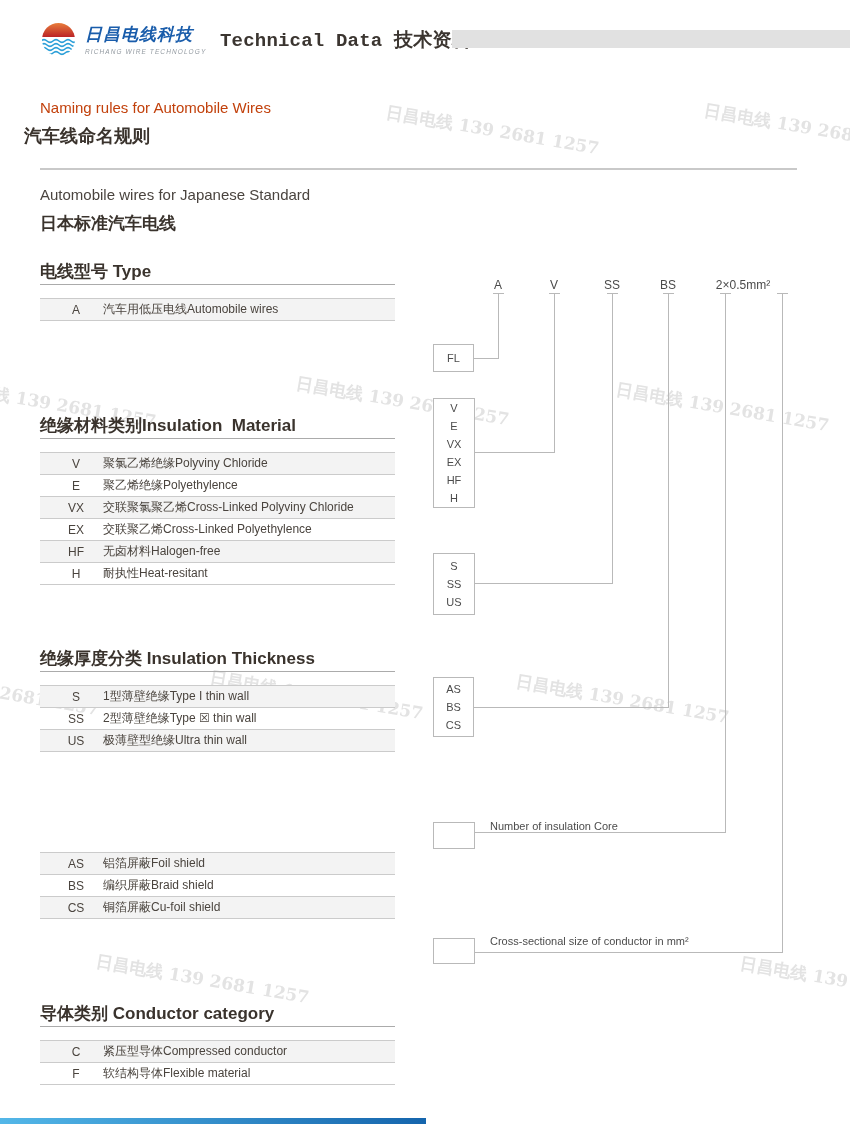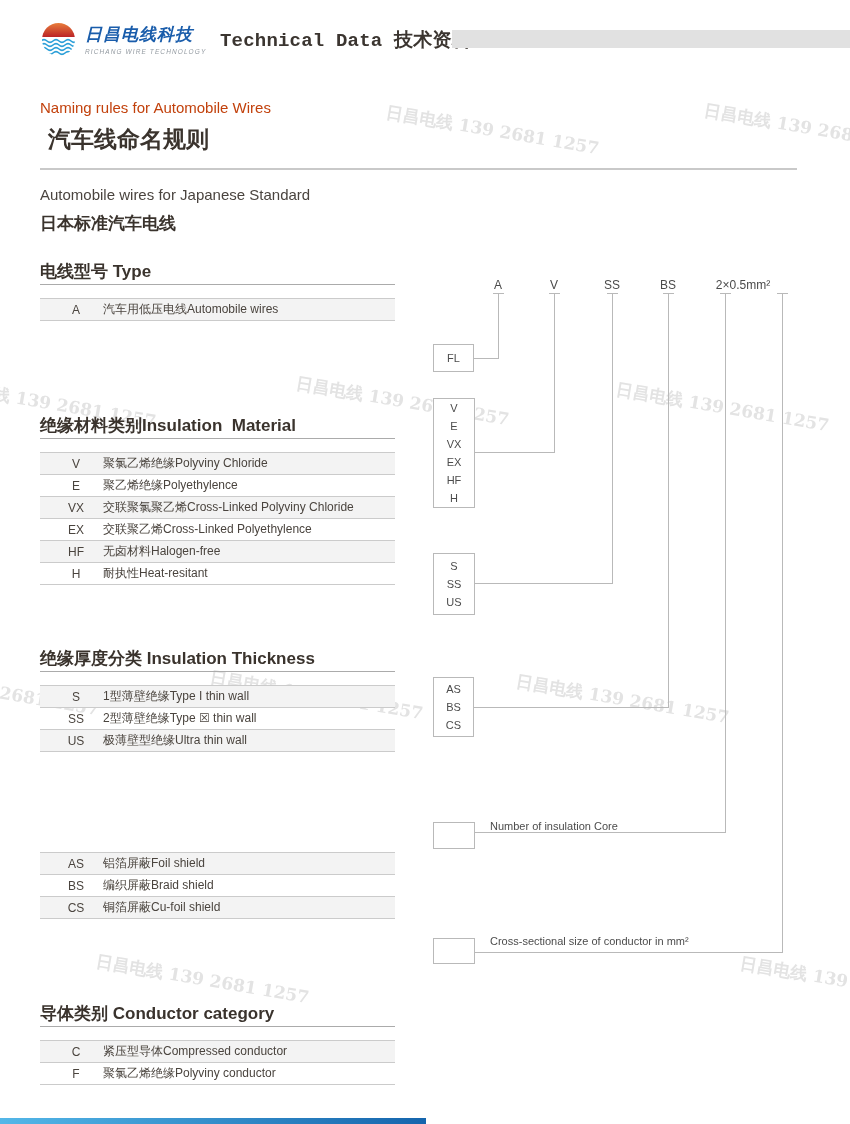--- a/index.html
+++ b/index.html
@@ -19,21 +19,21 @@
   }
   
   .logo-circle { position:absolute; left:40px; top:21px; width:37px; height:37px; }
   .brand { position:absolute; left:85px; top:25px;font-style:italic; }
   .brand-cn { font-size:17px; font-weight:bold; color:#1a5dab; letter-spacing:1px; line-height:20px; }
   .brand-en { font-size:6.5px; color:#939aa1; letter-spacing:1.1px; margin-top:3px; }
   .doc-title { position:absolute; left:220px; top:27px; font-size:19px; font-weight:600; color:#3b3530; letter-spacing:0.2px;font-family:Liberation Mono, monospace; }
   .header-bar { position:absolute; left:452px; top:30px; width:398px; height:18px; background:#e1e1e1; }
   
   .title-en  { position:absolute; left:40px; top:99px;  font-size:15px; color:#c2410c; z-index:1; }
-  .title-cn  { position:absolute; left:48px; top:124px; font-size:23px; font-weight:bold; color:#3a332d; z-index:1; }
+  .title-cn  { position:absolute; left:24px; top:124px; font-size:18px; font-weight:bold; color:#3a332d; z-index:1; }
   .main-rule { position:absolute; left:40px; top:168px; width:757px; height:2px; background:#c9c9c9; }
   .sub-en    { position:absolute; left:40px; top:186px; font-size:15px; color:#4a443f; z-index:1; }
   .sub-cn    { position:absolute; left:40px; top:212px; font-size:17px; font-weight:bold; color:#3a332d; z-index:1; }
   
   .section { position:absolute; left:40px; width:355px; z-index:1; }
   .section-title {
     font-size:17px; font-weight:bold; color:#3a332d;
     line-height:20px; padding-bottom:2px; border-bottom:1px solid #ababab;
     white-space:pre;
   }
@@ -183,21 +183,21 @@
   </div>
   <div class="section" style="top:1004px">
     <div class="section-title">导体类别 Conductor category</div>
     <div class="t-table">
         <div class="t-row">
           <span class="t-code">C</span>
           <span class="t-desc">紧压型导体Compressed conductor</span>
         </div>
         <div class="t-row">
           <span class="t-code">F</span>
-          <span class="t-desc">聚氯乙烯绝缘Polyviny conductor</span>
+          <span class="t-desc">软结构导体Flexible material</span>
         </div>
       </div>
   </div>
 
   <div class="diagram">
 
     <span class="dlabel" style="left:498px;top:278px">A</span>
     <span class="dlabel" style="left:554px;top:278px">V</span>
     <span class="dlabel" style="left:612px;top:278px">SS</span>
     <span class="dlabel" style="left:668px;top:278px">BS</span>

